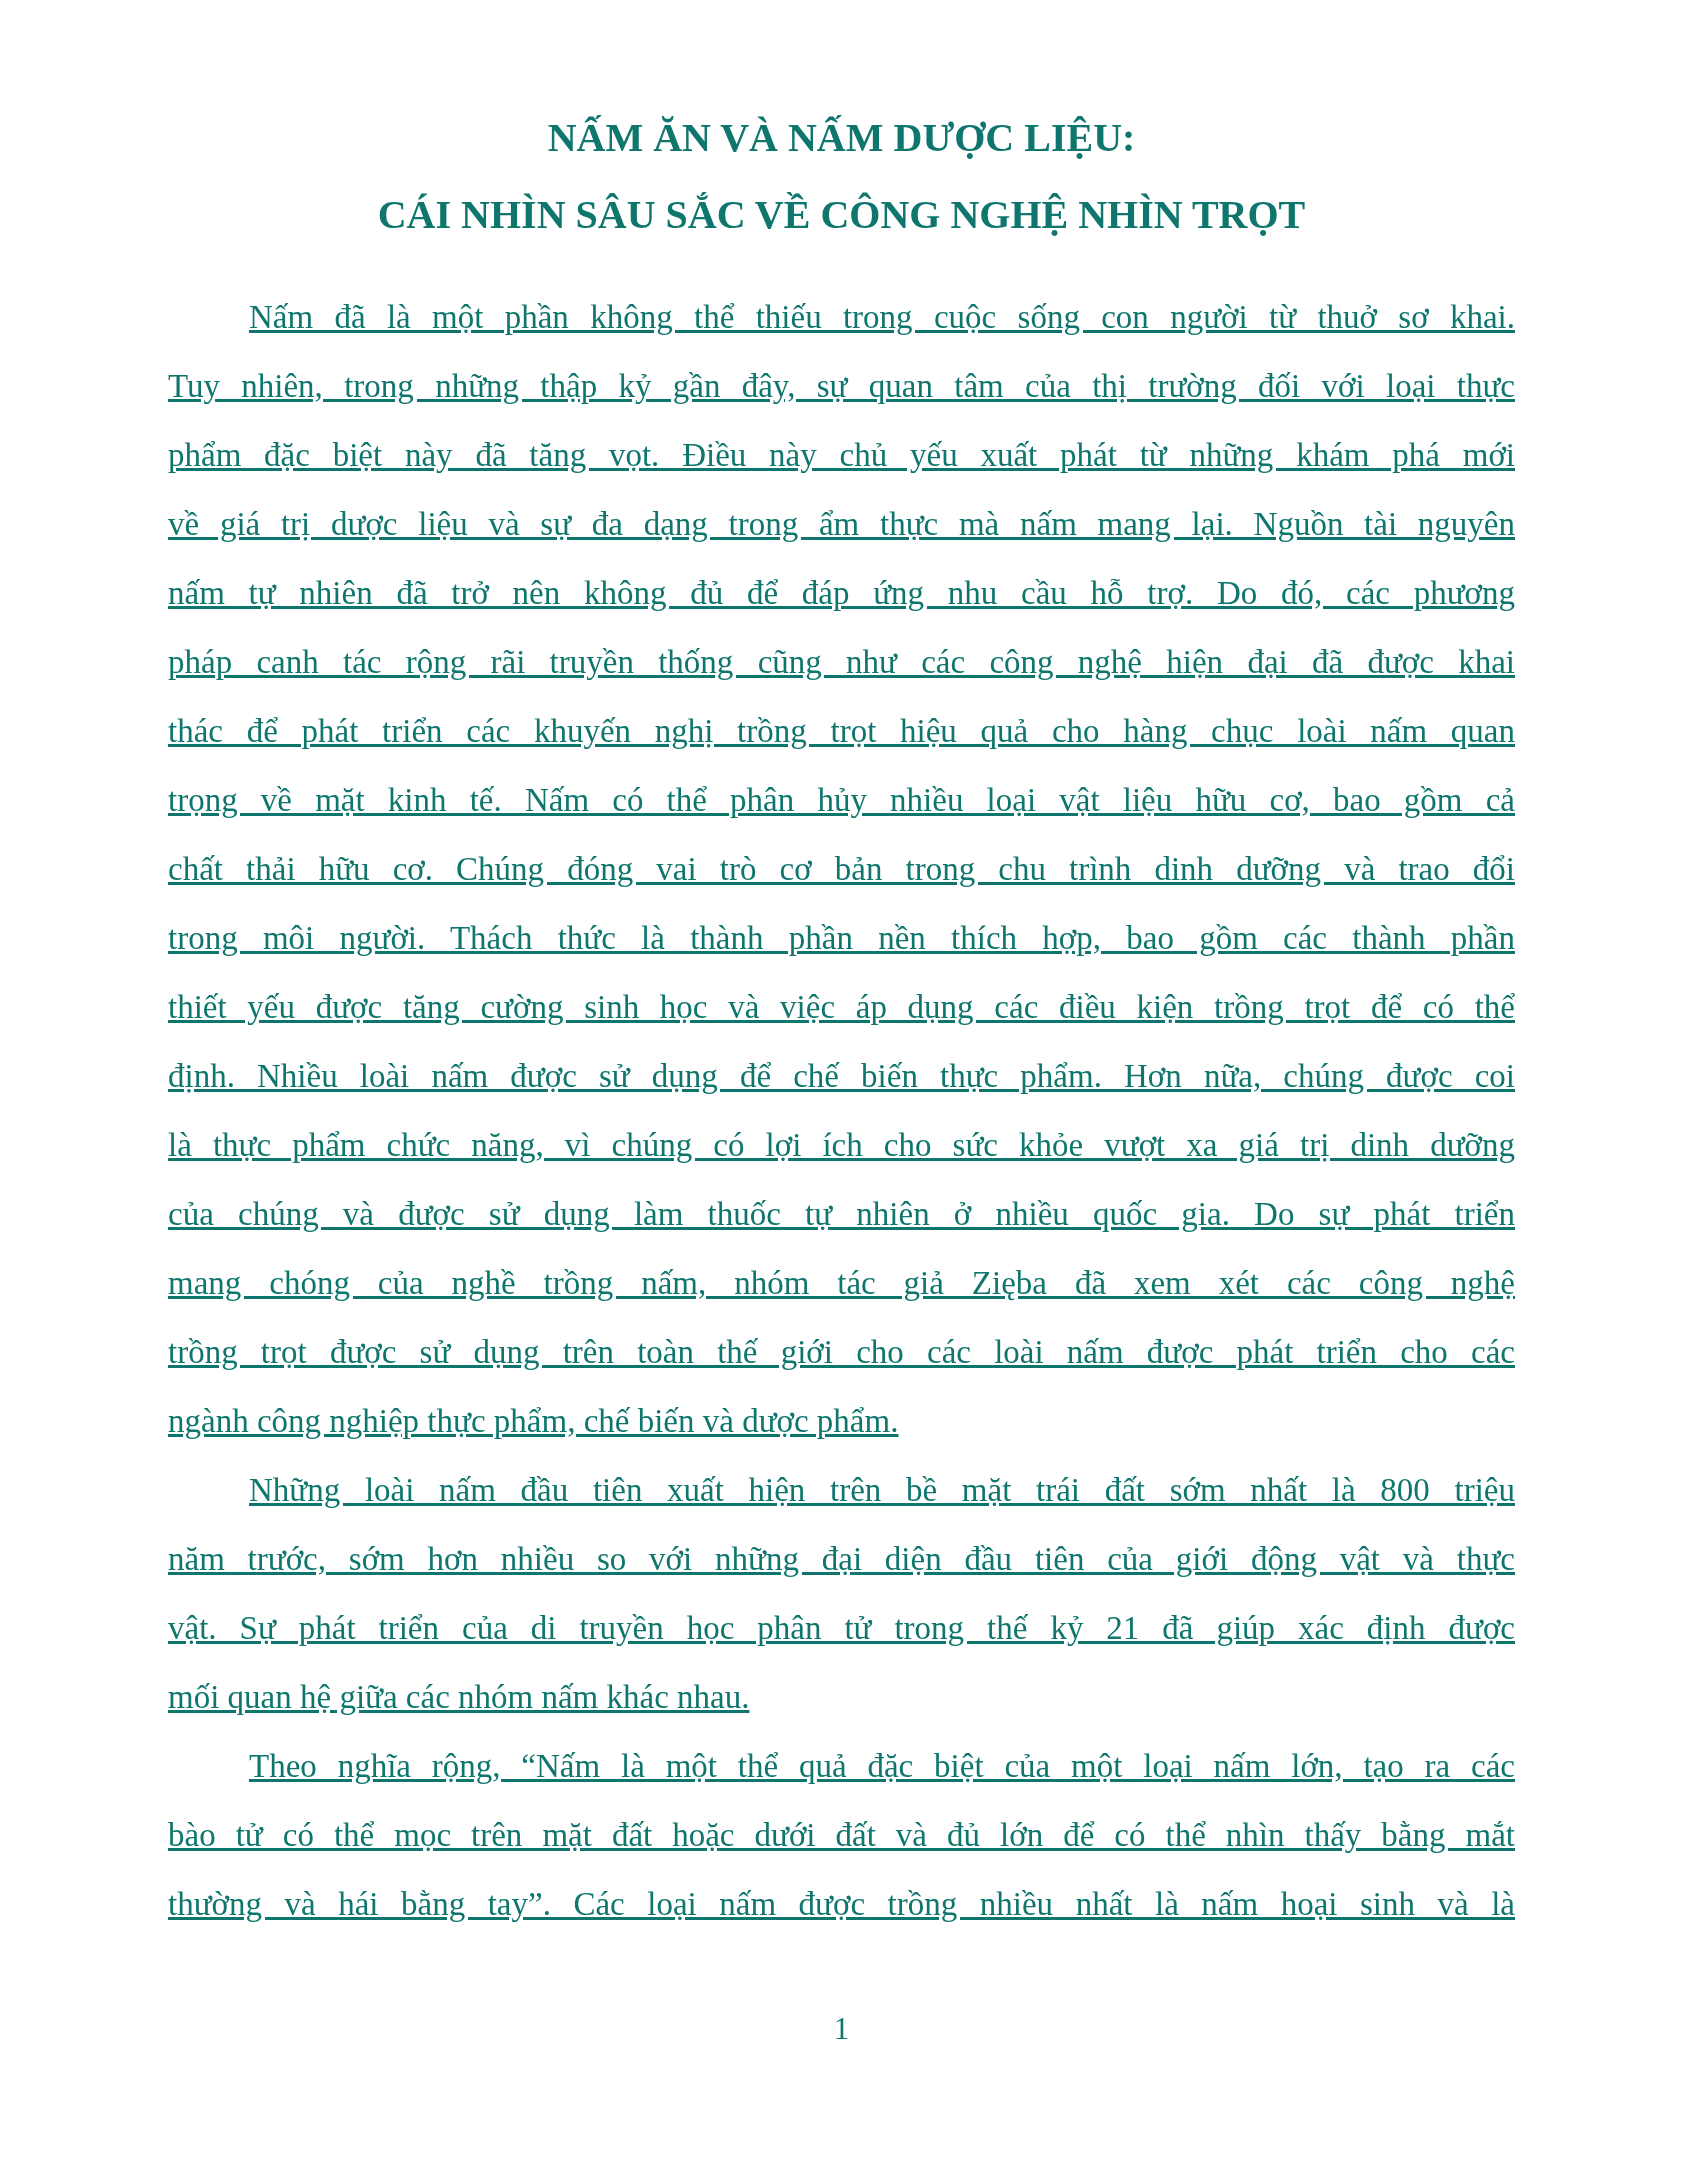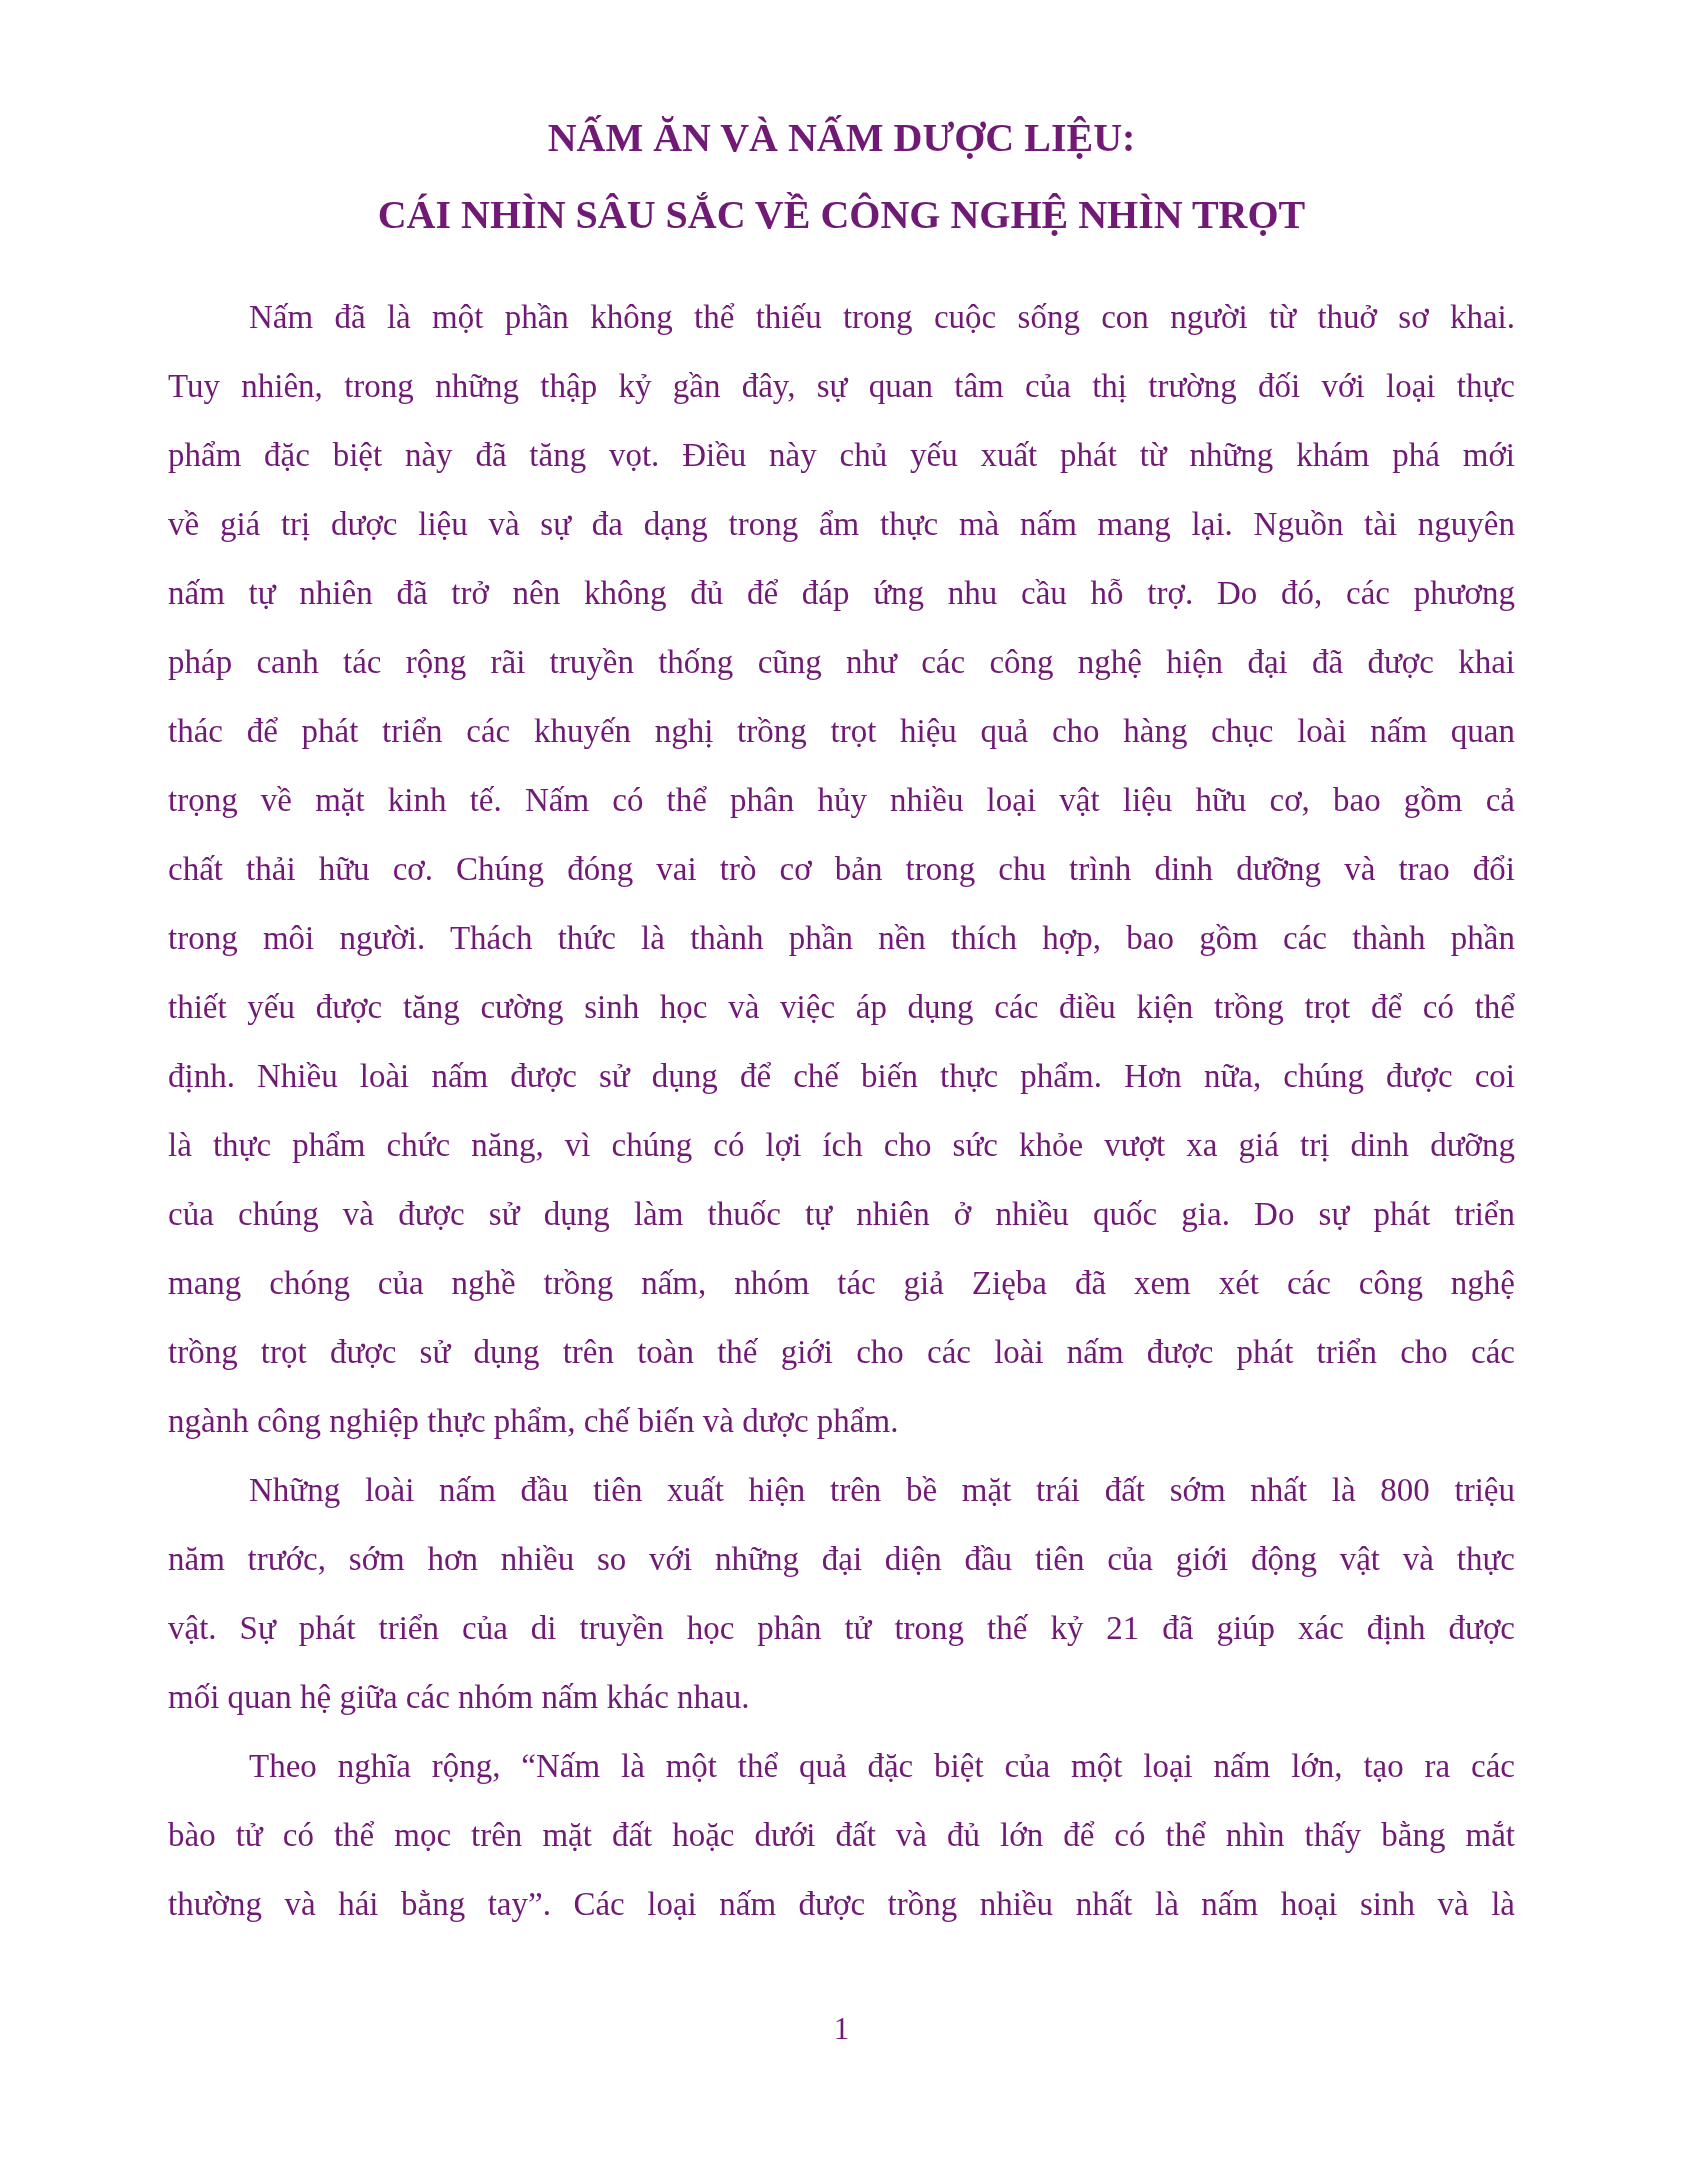--- a/index.html
+++ b/index.html
@@ -5,21 +5,21 @@
   html, body {
     margin: 0;
     padding: 0;
     background: #ffffff;
   }
   .page {
     position: relative;
     width: 1683px;
     height: 2178px;
     background: #ffffff;
-    color: #701a75;
+    color: #0f766e;
     font-family: "Liberation Serif", "DejaVu Serif", serif;
     overflow: hidden;
   }
   .textblock {
     position: absolute;
     left: 168px;
     right: 168px;
     top: 99px;
   }
   .title-line {
@@ -35,20 +35,21 @@
     line-height: 69px;
   }
   .paragraph {
     margin: 0;
     padding: 0;
   }
   .line {
     text-align: justify;
     text-align-last: justify;
     white-space: normal;
+    text-decoration: underline;
   }
   .line.first {
     text-indent: 81px;
   }
   .line.last-flush {
     text-align-last: left;
   }
   .footer {
     position: absolute;
     left: 0;

